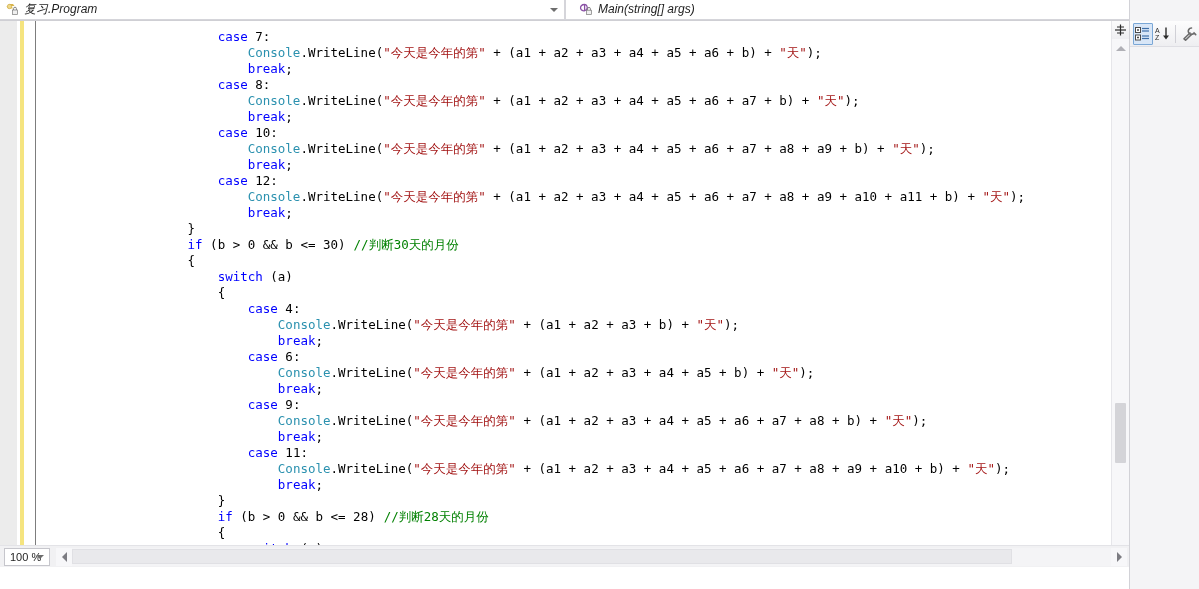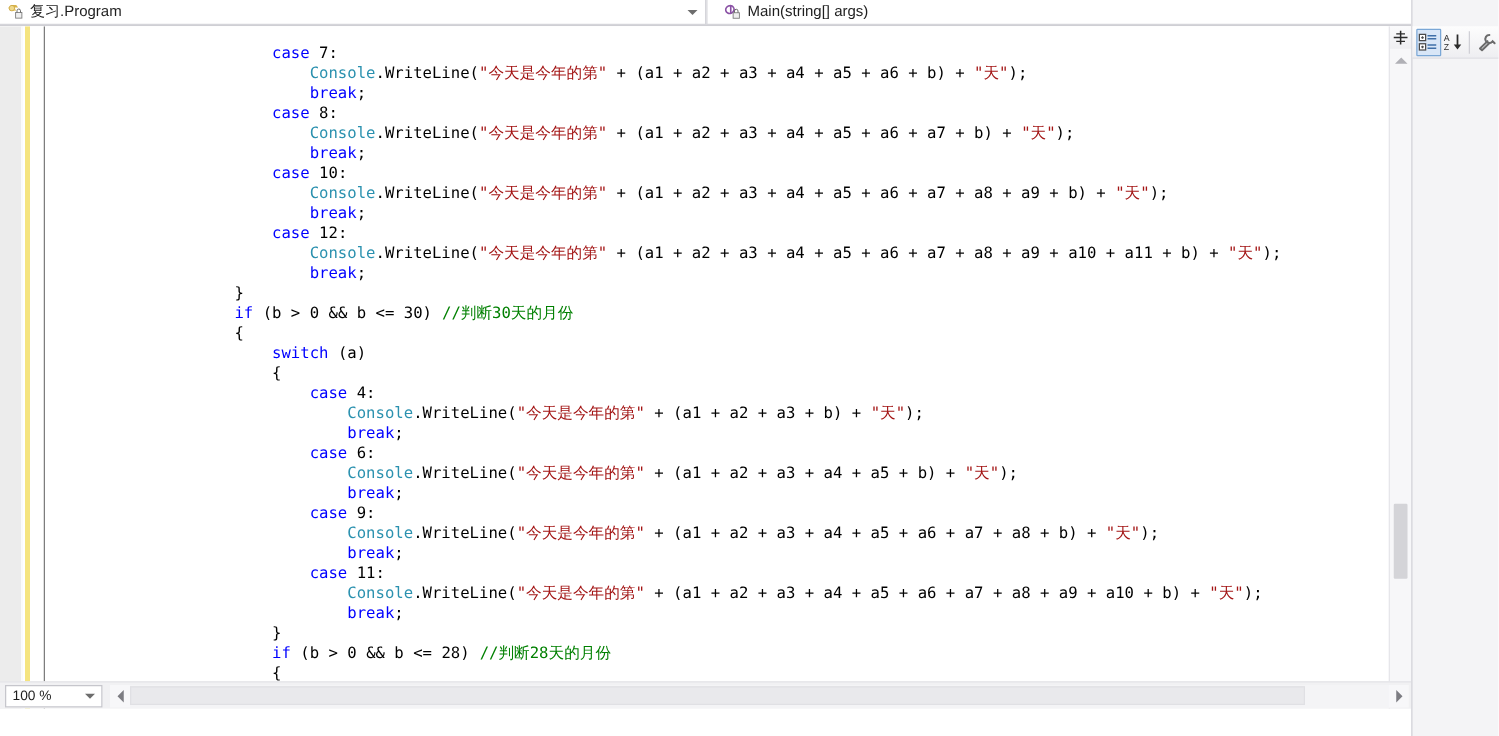--- a/index.html
+++ b/index.html
@@ -20,20 +20,21 @@
   #navbar {
     position: absolute;
     left: 0; top: 0;
     width: 1129px;
     height: 21px;
     background: linear-gradient(#ffffff, #f3f3f5);
     border-bottom: 1px solid #cfcfd4;
     display: flex;
     align-items: stretch;
     box-sizing: border-box;
+    font-style: italic;
   }
   .nav-combo {
     display: flex;
     align-items: center;
     height: 100%;
     box-sizing: border-box;
     border: 1px solid #d5d5da;
     background: #ffffff;
     margin: 0;
     position: relative;
@@ -154,21 +155,21 @@
     overflow: hidden;
     background: #ffffff;
   }
   #code {
     position: absolute;
     left: 0; top: 0;
     font-family: "DejaVu Sans Mono", "Liberation Mono", monospace;
     font-size: 12.5px;
     line-height: 16px;
     white-space: pre;
-    padding-top: 13px;
+    padding-top: 8px;
   }
   .ln { height: 16px; white-space: pre; }
   .kw   { color: #0000ff; }
   .type { color: #2b91af; }
   .str  { color: #a31515; }
   .cmt  { color: #008000; margin-left: 8px; }
   .pl   { color: #000000; }
   .num  { color: #000000; }
 
   
@@ -227,21 +228,21 @@
     left: 0; bottom: 0;
     width: 1129px;
     height: 22px;
     background: #f1f1f3;
     border-top: 1px solid #e3e3e7;
     display: flex;
     align-items: center;
     box-sizing: border-box;
   }
   #zoom-combo {
-    width: 78px;
+    width: 46px;
     height: 18px;
     margin-left: 4px;
     background: #ffffff;
     border: 1px solid #c6c6cc;
     display: flex;
     align-items: center;
     box-sizing: border-box;
     position: relative;
     flex: none;
   }

